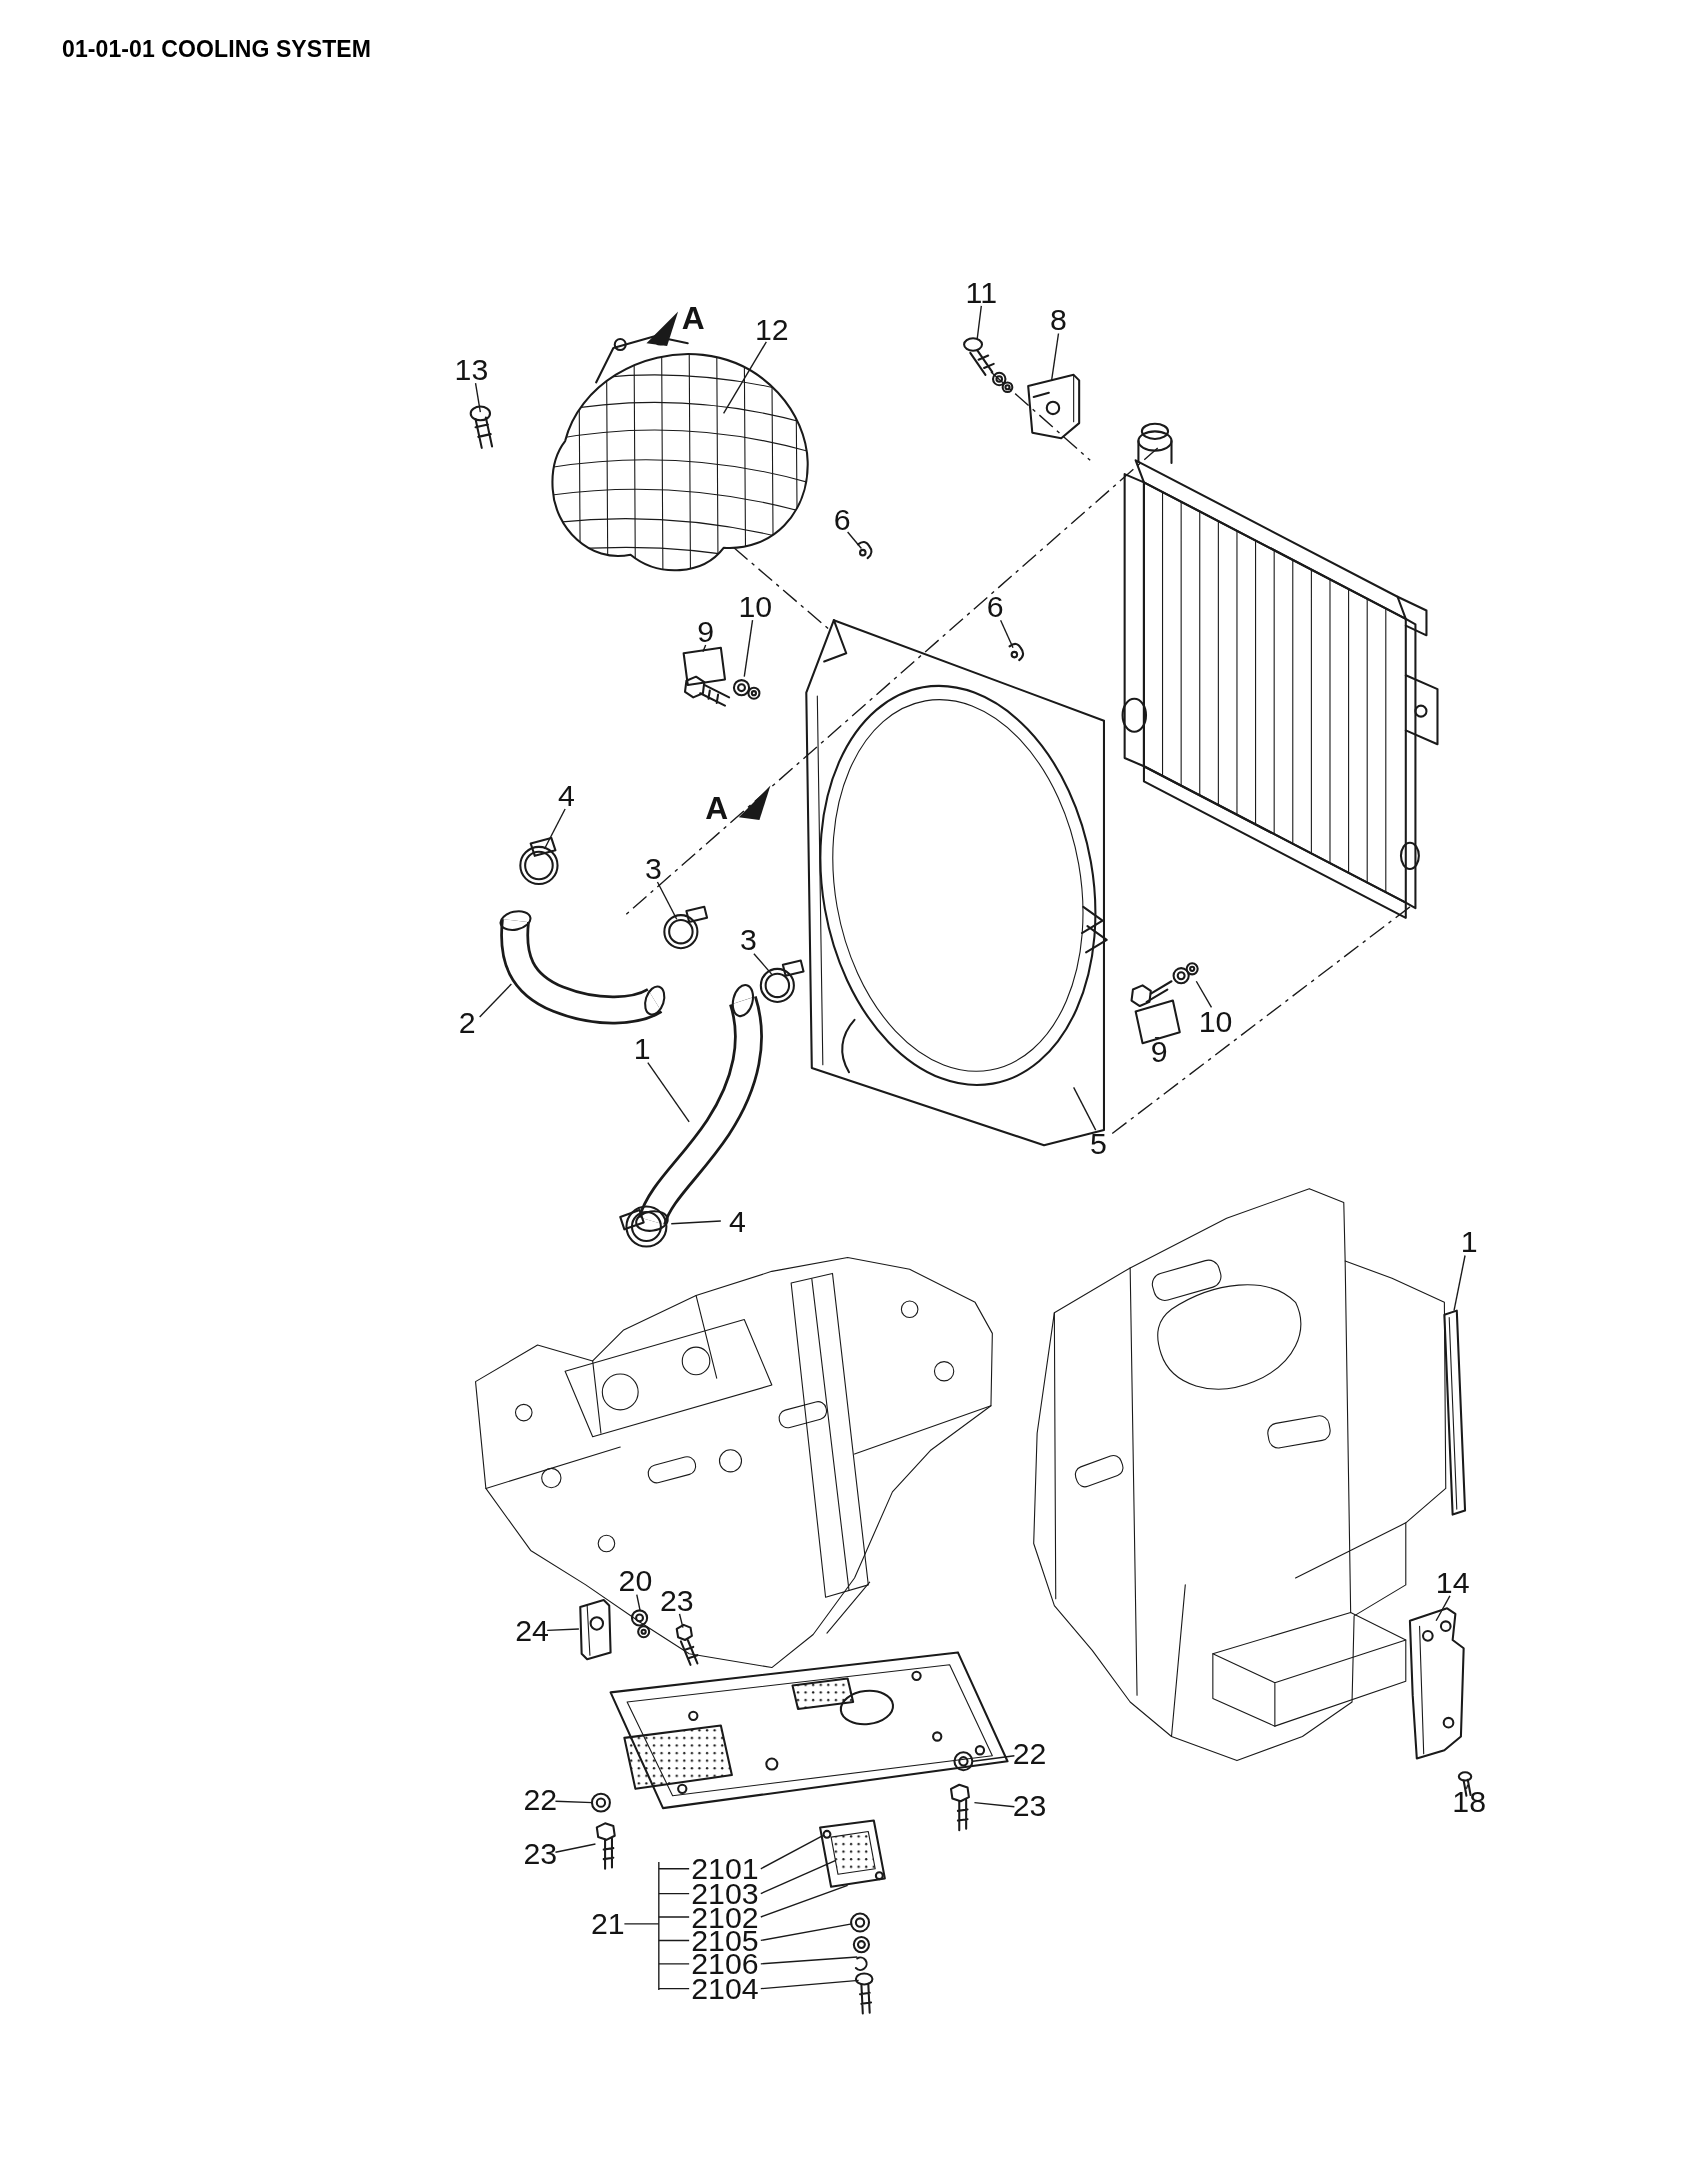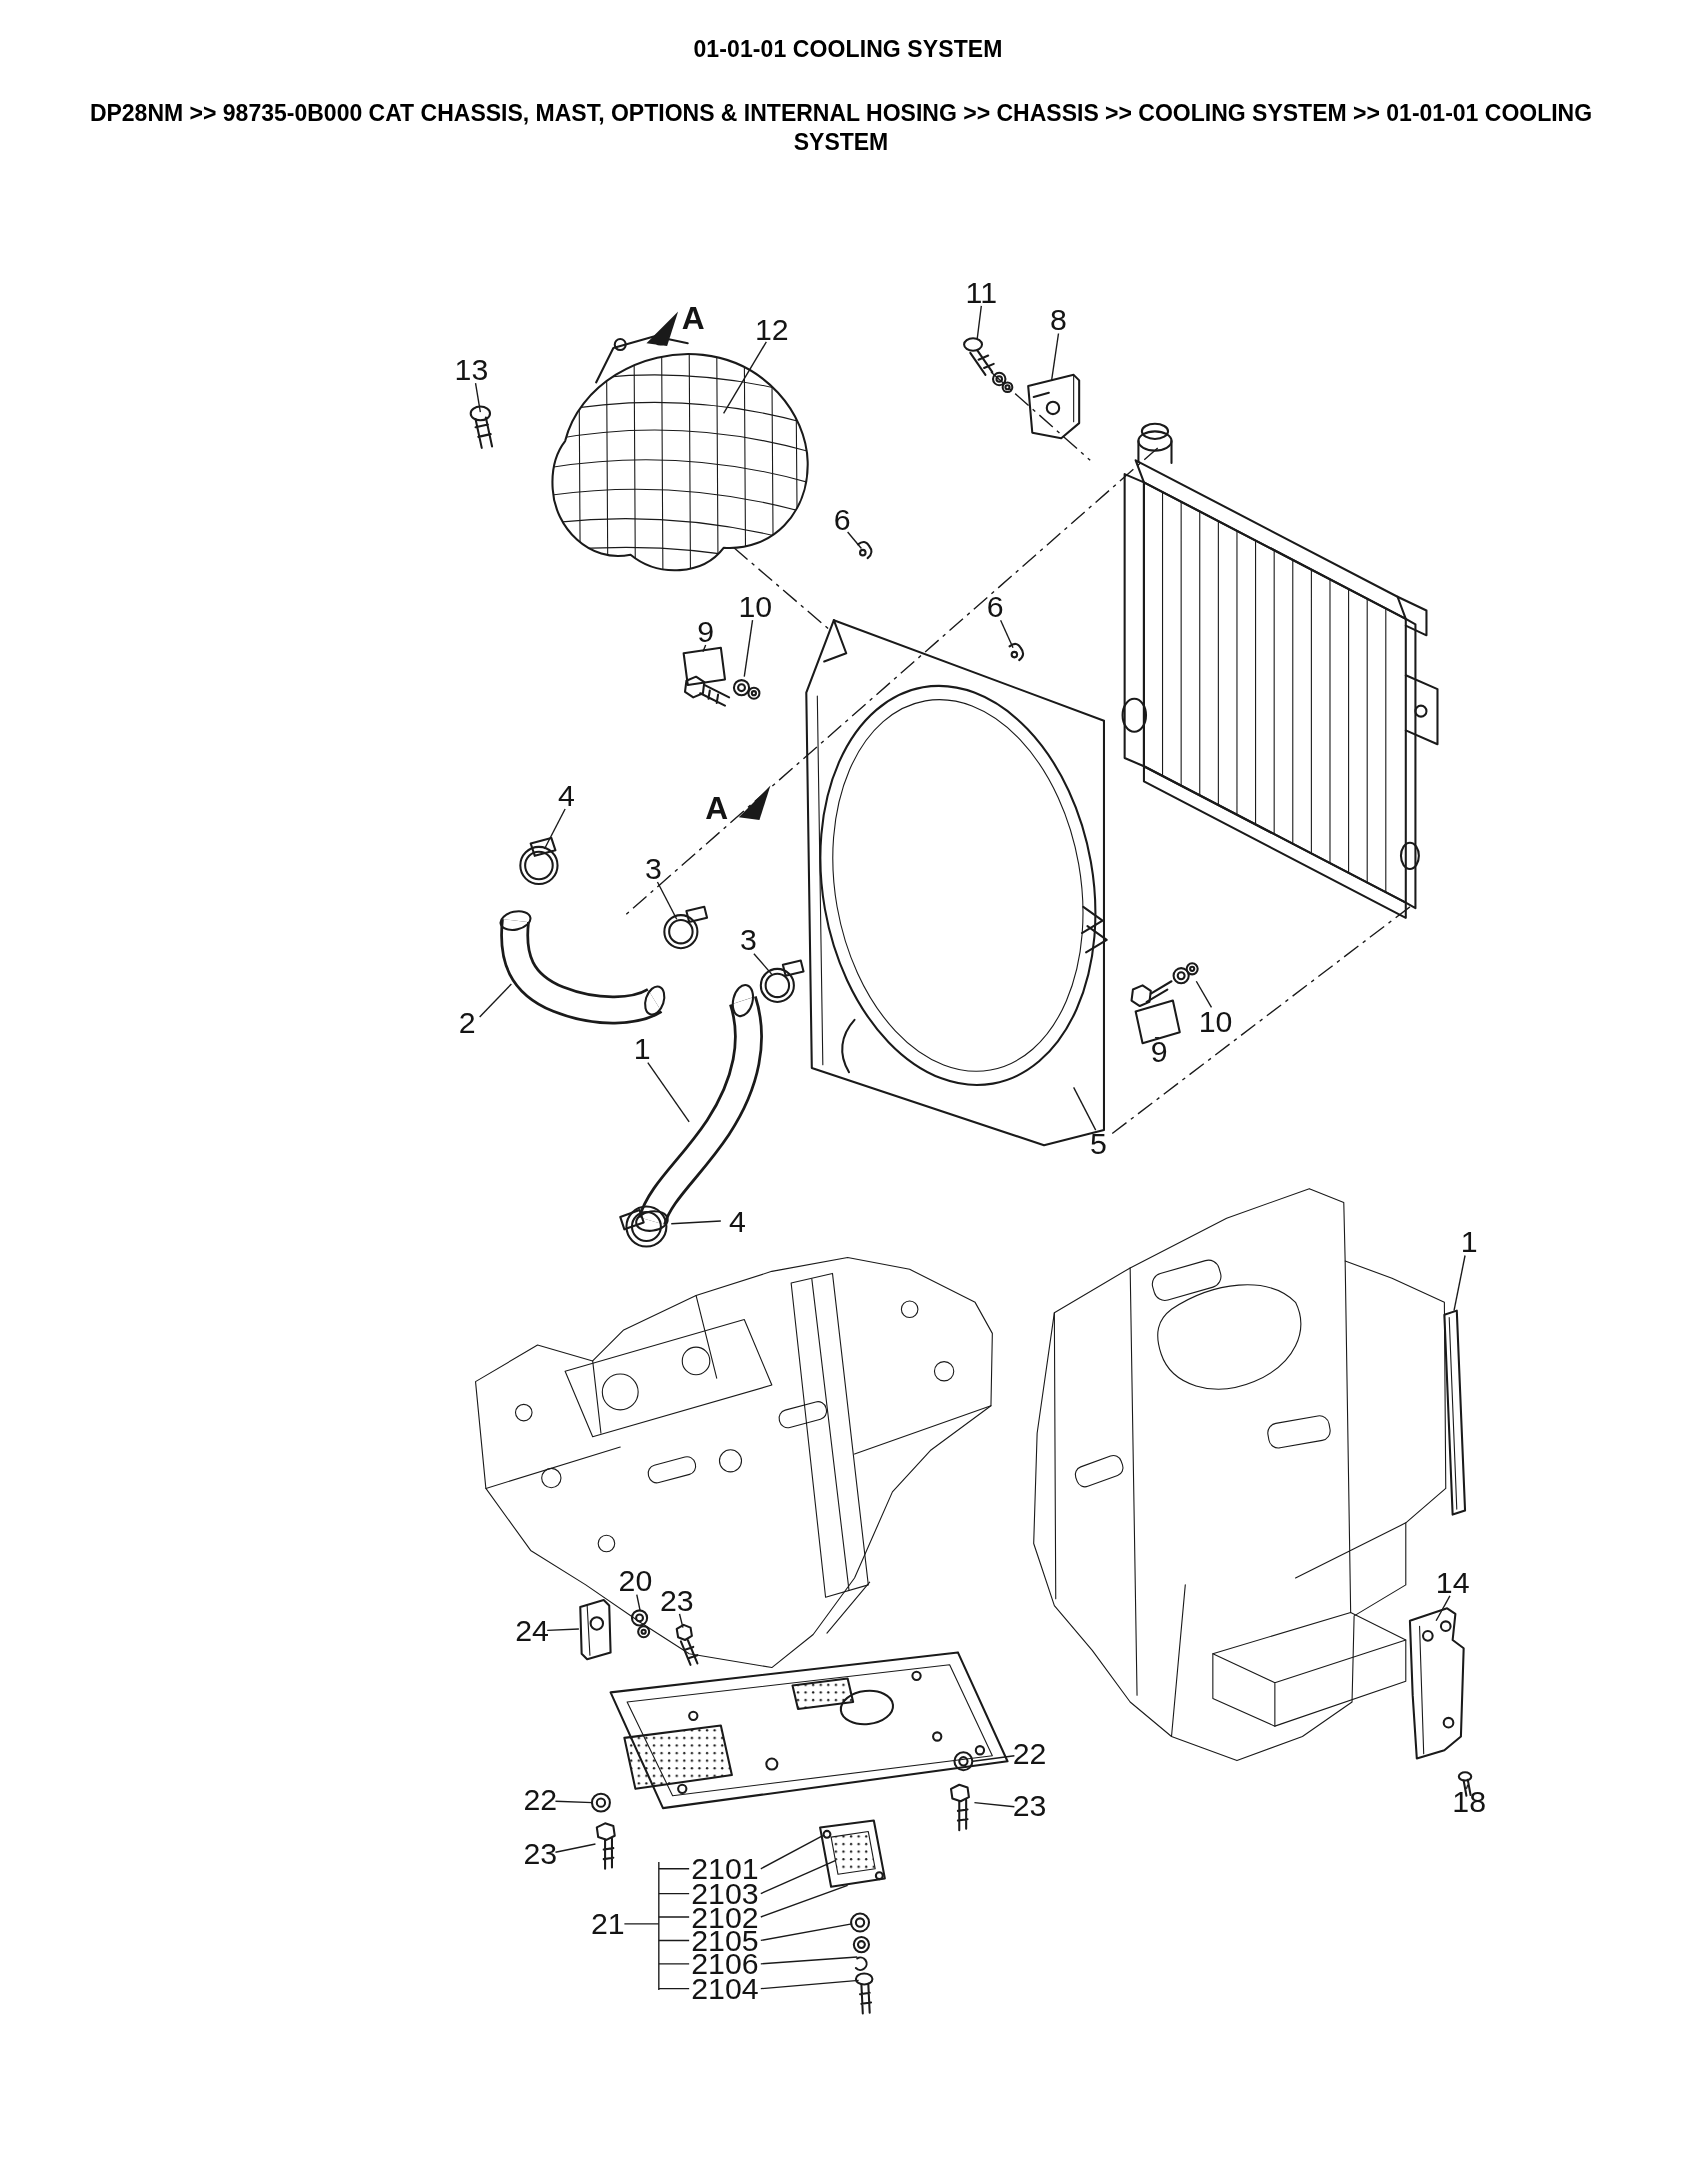--- a/index.html
+++ b/index.html
@@ -1,40 +1,39 @@
 <!DOCTYPE html>
 <html style="font-size:11px"><head>
 <meta charset="utf-8">
 <style>
   html,body{margin:0;padding:0;background:#ffffff;}
   body{
     width:1687px;height:2183px;position:relative;
     font-family:"Liberation Sans",sans-serif;color:#000;
     overflow:hidden;
   }
-  .header{position:absolute;left:69px;top:36px;width:1558px;text-align:center;}
+  .header{position:absolute;left:62px;top:36px;width:1558px;}
   .title{font-size:23px;font-weight:700;letter-spacing:0.1px;}
   .breadcrumb{margin-top:36px;font-size:23px;font-weight:700;line-height:1.28;max-width:1544px;}
   #diagram{position:absolute;left:0;top:0;width:1687px;height:2183px;}
   #diagram .art{stroke:#1a1a1a;stroke-width:3;fill:none;stroke-linejoin:round;stroke-linecap:round;}
   #diagram .thin{stroke-width:1.6;}
   #diagram .leader{stroke:#1a1a1a;stroke-width:2;fill:none;}
   #diagram .dash{stroke:#1a1a1a;stroke-width:2;fill:none;stroke-dasharray:26 8 5 8;}
   #diagram text{font-family:"Liberation Sans",sans-serif;font-size:44px;fill:#141414;font-weight:400;}
   #diagram text.marker{font-weight:700;font-size:46px;}
   #diagram .solid{fill:#1a1a1a;stroke:none;}
   #diagram .whitecore{stroke:#ffffff;stroke-width:34;fill:none;}
   #diagram .tube{stroke:#1a1a1a;stroke-width:42;fill:none;}
 </style>
 </head>
 <body>
 
 <div class="header">
   <div class="title">01-01-01 COOLING SYSTEM</div>
-  <div class="breadcrumb">DP28NM &gt;&gt; 98735-0B000 CAT CHASSIS, MAST, OPTIONS &amp; INTERNAL HOSING &gt;&gt; CHASSIS &gt;&gt; COOLING SYSTEM &gt;&gt; 01-01-01 COOLING SYSTEM</div>
 </div>
 
 <svg id="diagram" viewBox="0 0 2448 3168">
   <defs>
     <pattern id="dots" width="11" height="11" patternUnits="userSpaceOnUse">
       <circle cx="3" cy="3" r="1.7" fill="#1a1a1a"></circle>
     </pattern>
     <clipPath id="guardClip">
       <path d="M 820,640 C 840,560 930,505 1020,515 C 1110,525 1170,600 1172,670 C 1174,745 1120,800 1050,795 C 1020,835 955,838 915,805 C 855,818 805,765 802,710 C 800,682 806,658 820,640 Z"></path>
     </clipPath>

